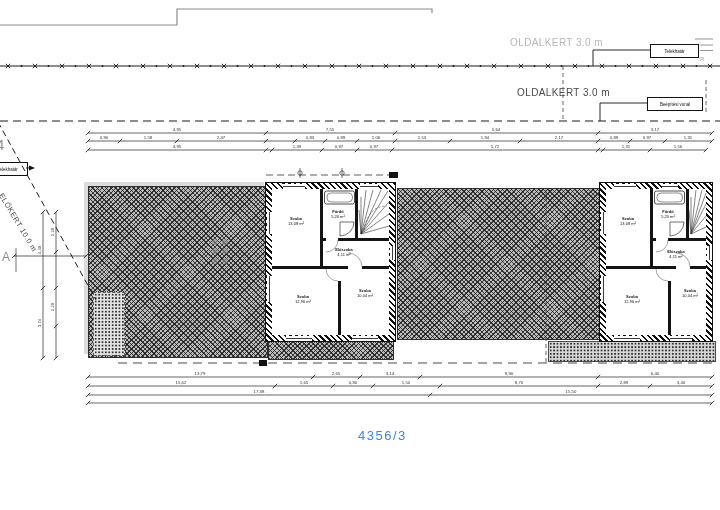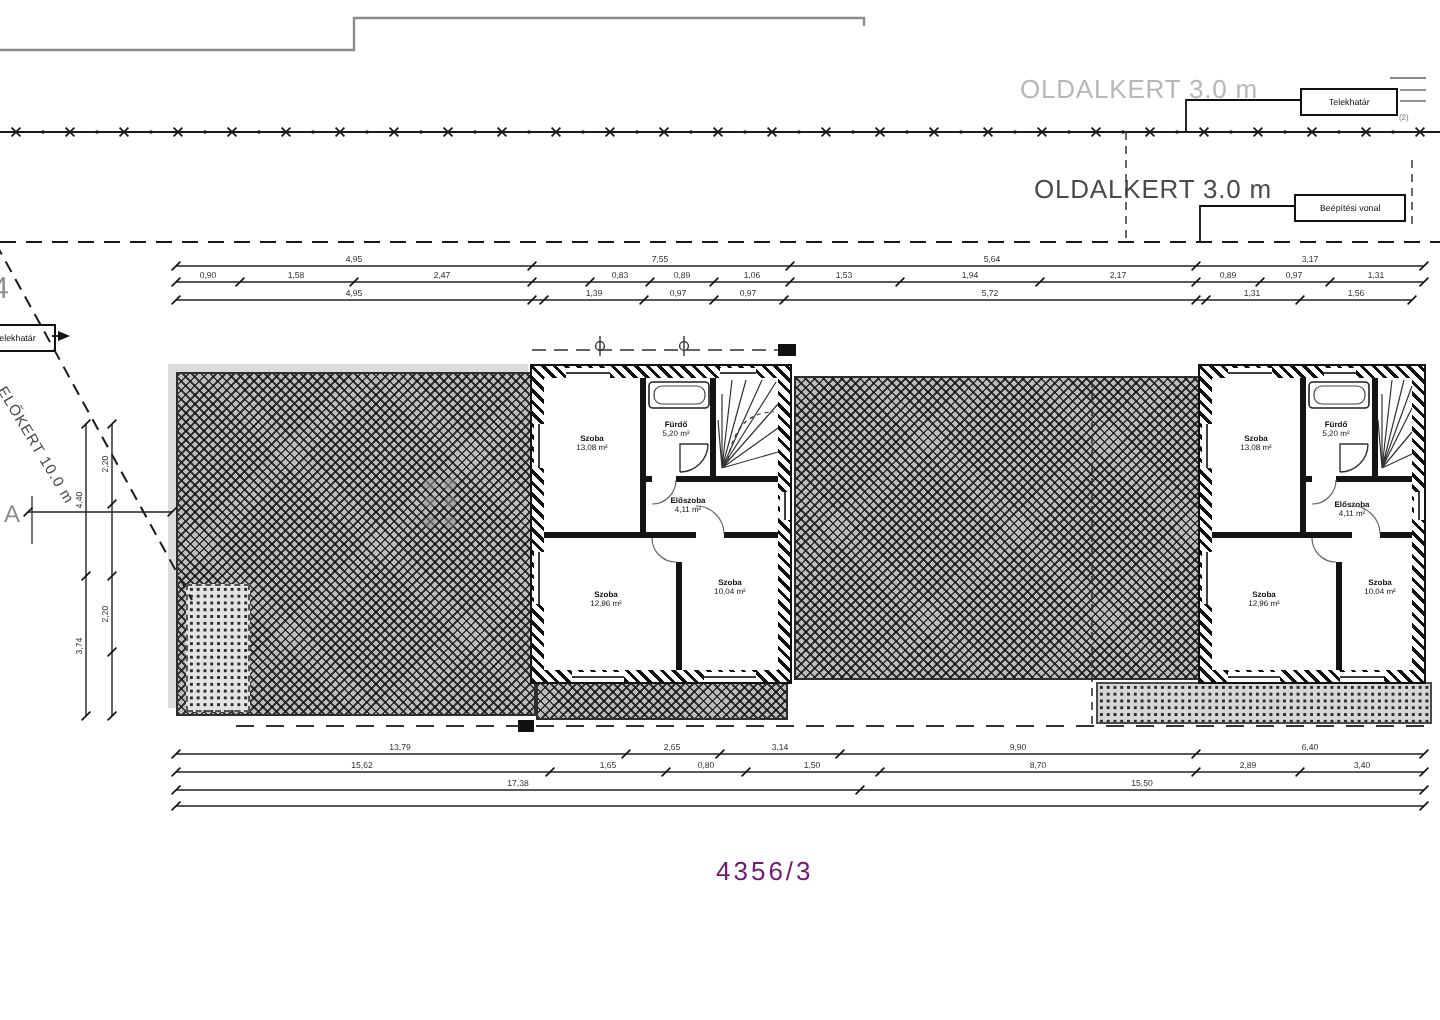--- a/index.html
+++ b/index.html
@@ -16,21 +16,21 @@
   .dots.sub{background-color:#e3e3e3;border:1px dashed #555;}
   
   .bld{position:absolute;background:repeating-linear-gradient(45deg,#0f0f0f 0 1.6px,#ffffff 1.6px 4.1px);
        outline:1px solid #111;}
   .bld .inner{position:absolute;left:6px;top:6px;right:6px;bottom:6px;background:#fff;}
   .pw{position:absolute;background:#141414;}
   .win{position:absolute;background:linear-gradient(to bottom,#fff 40%,#3d3d3d 40%,#3d3d3d 60%,#fff 60%);}
   .winV{position:absolute;background:linear-gradient(to right,#fff 40%,#3d3d3d 40%,#3d3d3d 60%,#fff 60%);}
   
   .lab{position:absolute;white-space:nowrap;color:#4a4a4a;}
-  .yard{font-size:13px;letter-spacing:.4px;}
+  .yard{font-size:10px;letter-spacing:.4px;}
   .faded{color:#b7b7b7;}
   .room{position:absolute;width:70px;margin-left:-35px;text-align:center;font-size:8px;
         line-height:1.12;color:#111;transform:scale(.5);}
   .room .nm{font-weight:bold;}
   .blab{position:absolute;border:1px solid #111;background:#fff;display:flex;align-items:center;
         justify-content:center;overflow:hidden;}
   .blab span{font-size:8.5px;transform:scale(.52);white-space:nowrap;color:#111;}
   .tiny{position:absolute;font-size:8px;transform:scale(.5);color:#777;white-space:nowrap;}
   .rot{position:absolute;left:-34px;top:218px;width:104px;text-align:center;font-size:7.5px;
        color:#4a4a4a;letter-spacing:.5px;transform:rotate(59deg);}
@@ -366,21 +366,21 @@
     <span>Beépítési vonal</span>
   </div>
   <div class="blab" style="left:-24px;top:162px;width:50px;height:12px;justify-content:flex-end;">
     <span>Telekhatár</span>
   </div>
 
   <div class="bignum" style="left:-4px;top:136px;font-size:15px;">4</div>
   <div class="bignum" style="left:2px;top:250px;font-size:12px;">A</div>
   <div class="tiny" style="left:697px;top:54px;">(2)</div>
 
-  <div class="lab" style="left:358px;top:428px;font-size:13px;color:#701a75;letter-spacing:1.5px;">4356/3</div>
+  <div class="lab" style="left:358px;top:428px;font-size:13px;color:#3b82f6;letter-spacing:1.5px;">4356/3</div>
 
   <div class="room" style="left:296px;top:213px;">
     <div class="nm">Szoba</div>
       <div>13,08 m²</div>
     </div>
   <div class="room" style="left:338px;top:206px;">
     <div class="nm">Fürdő</div>
       <div>5,20 m²</div>
     </div>
   <div class="room" style="left:344px;top:244px;">

